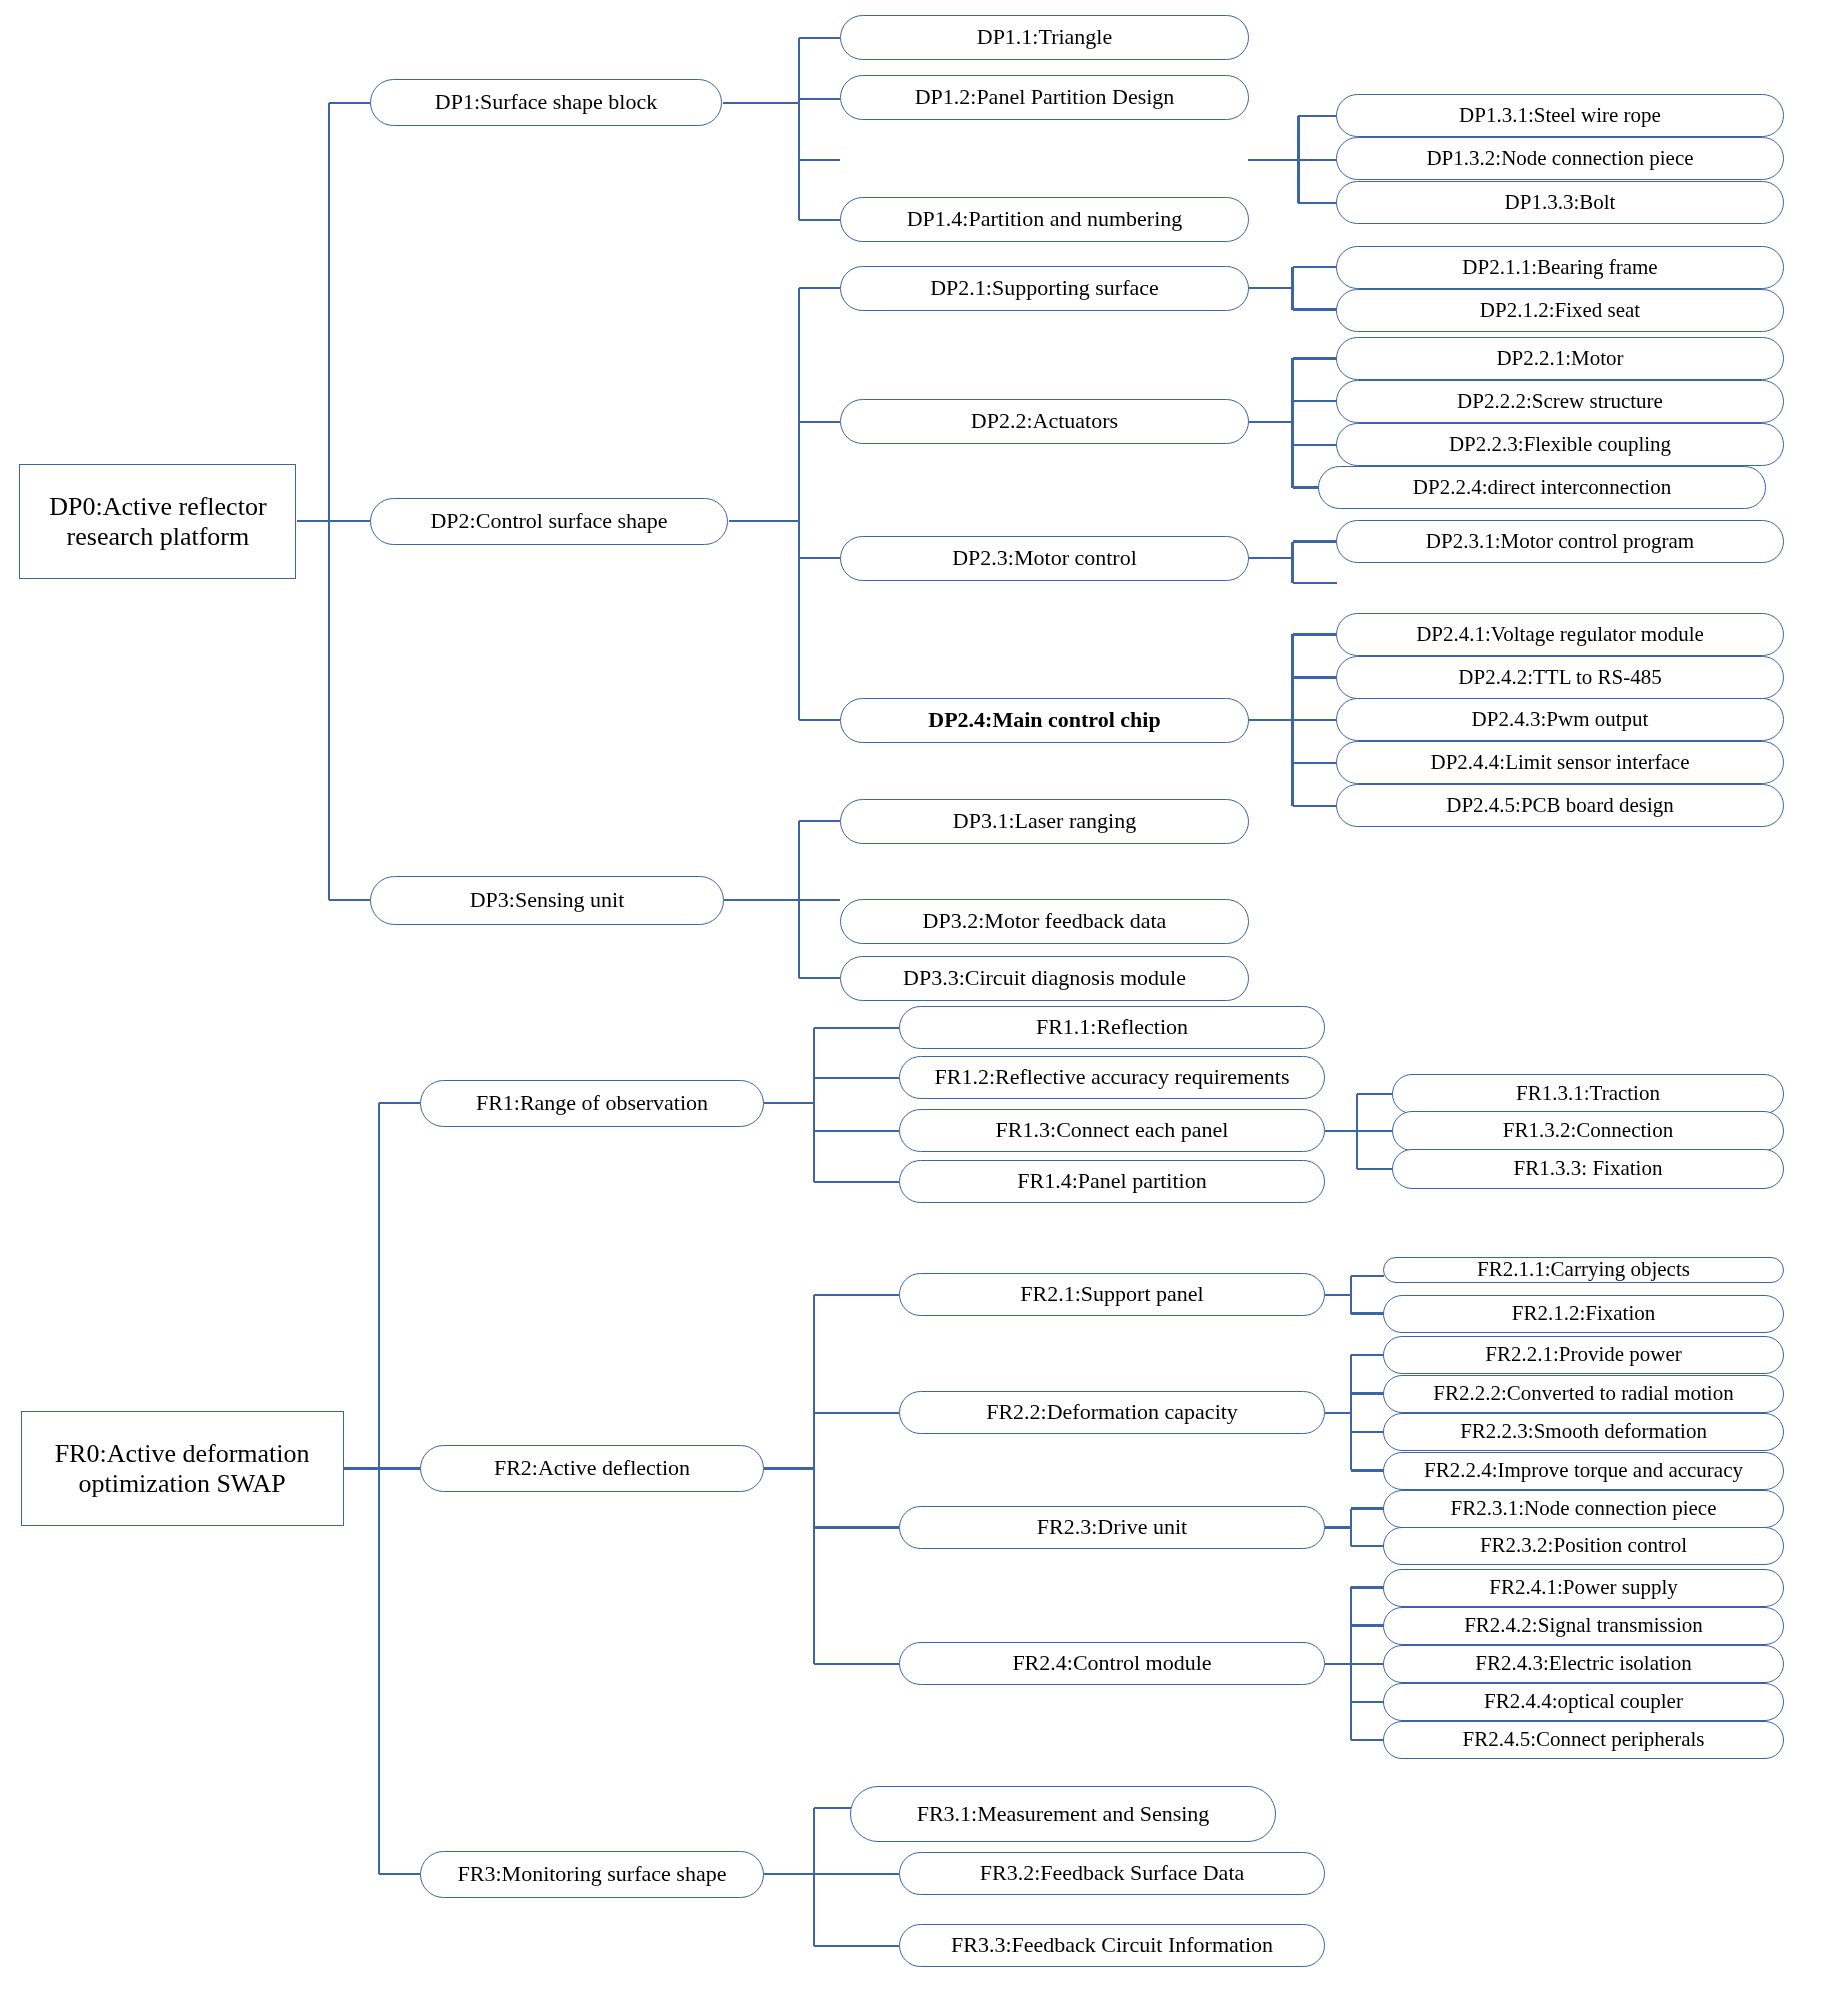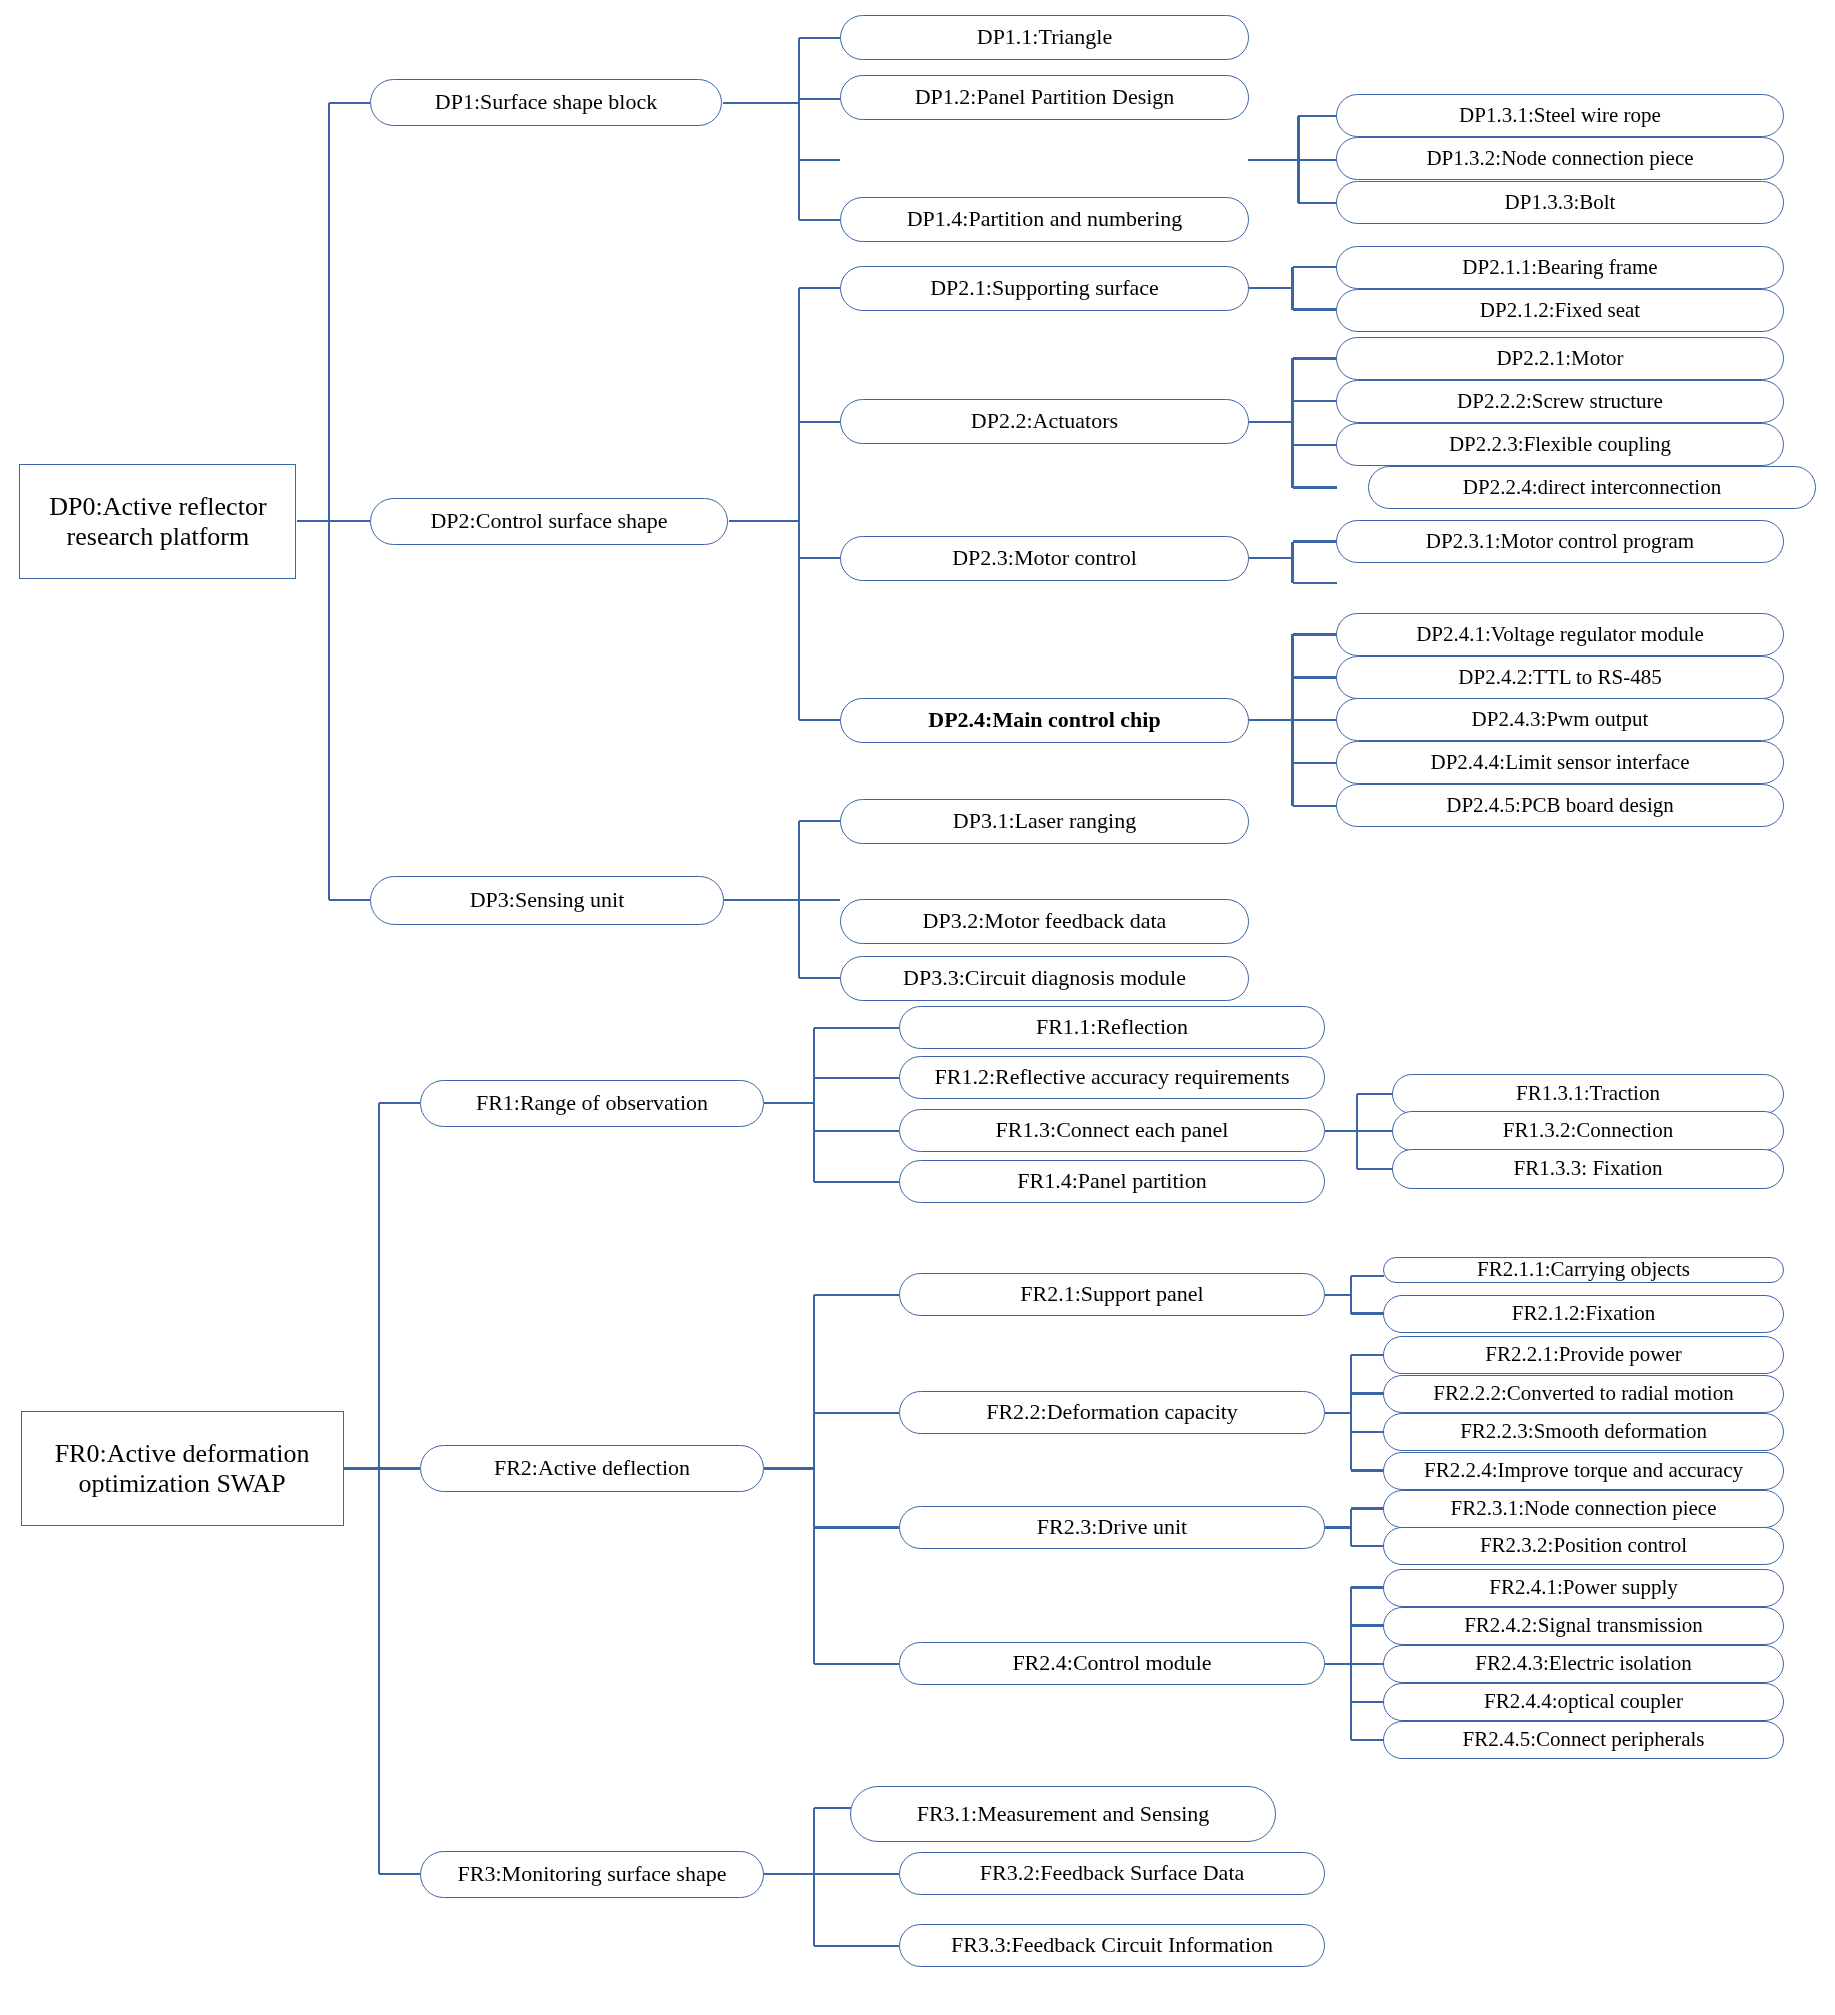--- a/index.html
+++ b/index.html
@@ -181,21 +181,21 @@
   <div class="node rounded lvl2" style="left:840px; top:399px; width:409px; height:45px;">DP2.2:Actuators</div>
   <div class="node rounded lvl2" style="left:840px; top:536px; width:409px; height:45px;">DP2.3:Motor control</div>
   <div class="node rounded lvl2" style="left:840px; top:698px; width:409px; height:45px;font-weight:bold;">DP2.4:Main control chip</div>
 
   <div class="node rounded lvl3" style="left:1336px; top:246px; width:448px; height:43px;">DP2.1.1:Bearing frame</div>
   <div class="node rounded lvl3" style="left:1336px; top:289px; width:448px; height:43px;">DP2.1.2:Fixed seat</div>
 
   <div class="node rounded lvl3" style="left:1336px; top:337px; width:448px; height:43px;">DP2.2.1:Motor</div>
   <div class="node rounded lvl3" style="left:1336px; top:380px; width:448px; height:43px;">DP2.2.2:Screw structure</div>
   <div class="node rounded lvl3" style="left:1336px; top:423px; width:448px; height:43px;">DP2.2.3:Flexible coupling</div>
-  <div class="node rounded lvl3" style="left:1368px; top:466px; width:448px; height:43px;">DP2.2.4:direct interconnection</div>
+  <div class="node rounded lvl3" style="left:1318px; top:466px; width:448px; height:43px;">DP2.2.4:direct interconnection</div>
 
   <div class="node rounded lvl3" style="left:1336px; top:520px; width:448px; height:43px;">DP2.3.1:Motor control program</div>
 
   <div class="node rounded lvl3" style="left:1336px; top:613px; width:448px; height:43px;">DP2.4.1:Voltage regulator module</div>
   <div class="node rounded lvl3" style="left:1336px; top:656px; width:448px; height:43px;">DP2.4.2:TTL to RS-485</div>
   <div class="node rounded lvl3" style="left:1336px; top:698px; width:448px; height:43px;">DP2.4.3:Pwm output</div>
   <div class="node rounded lvl3" style="left:1336px; top:741px; width:448px; height:43px;">DP2.4.4:Limit sensor interface</div>
   <div class="node rounded lvl3" style="left:1336px; top:784px; width:448px; height:43px;">DP2.4.5:PCB board design</div>
 
   <div class="node rounded lvl1" style="left:370px; top:876px; width:354px; height:49px;">DP3:Sensing unit</div>

